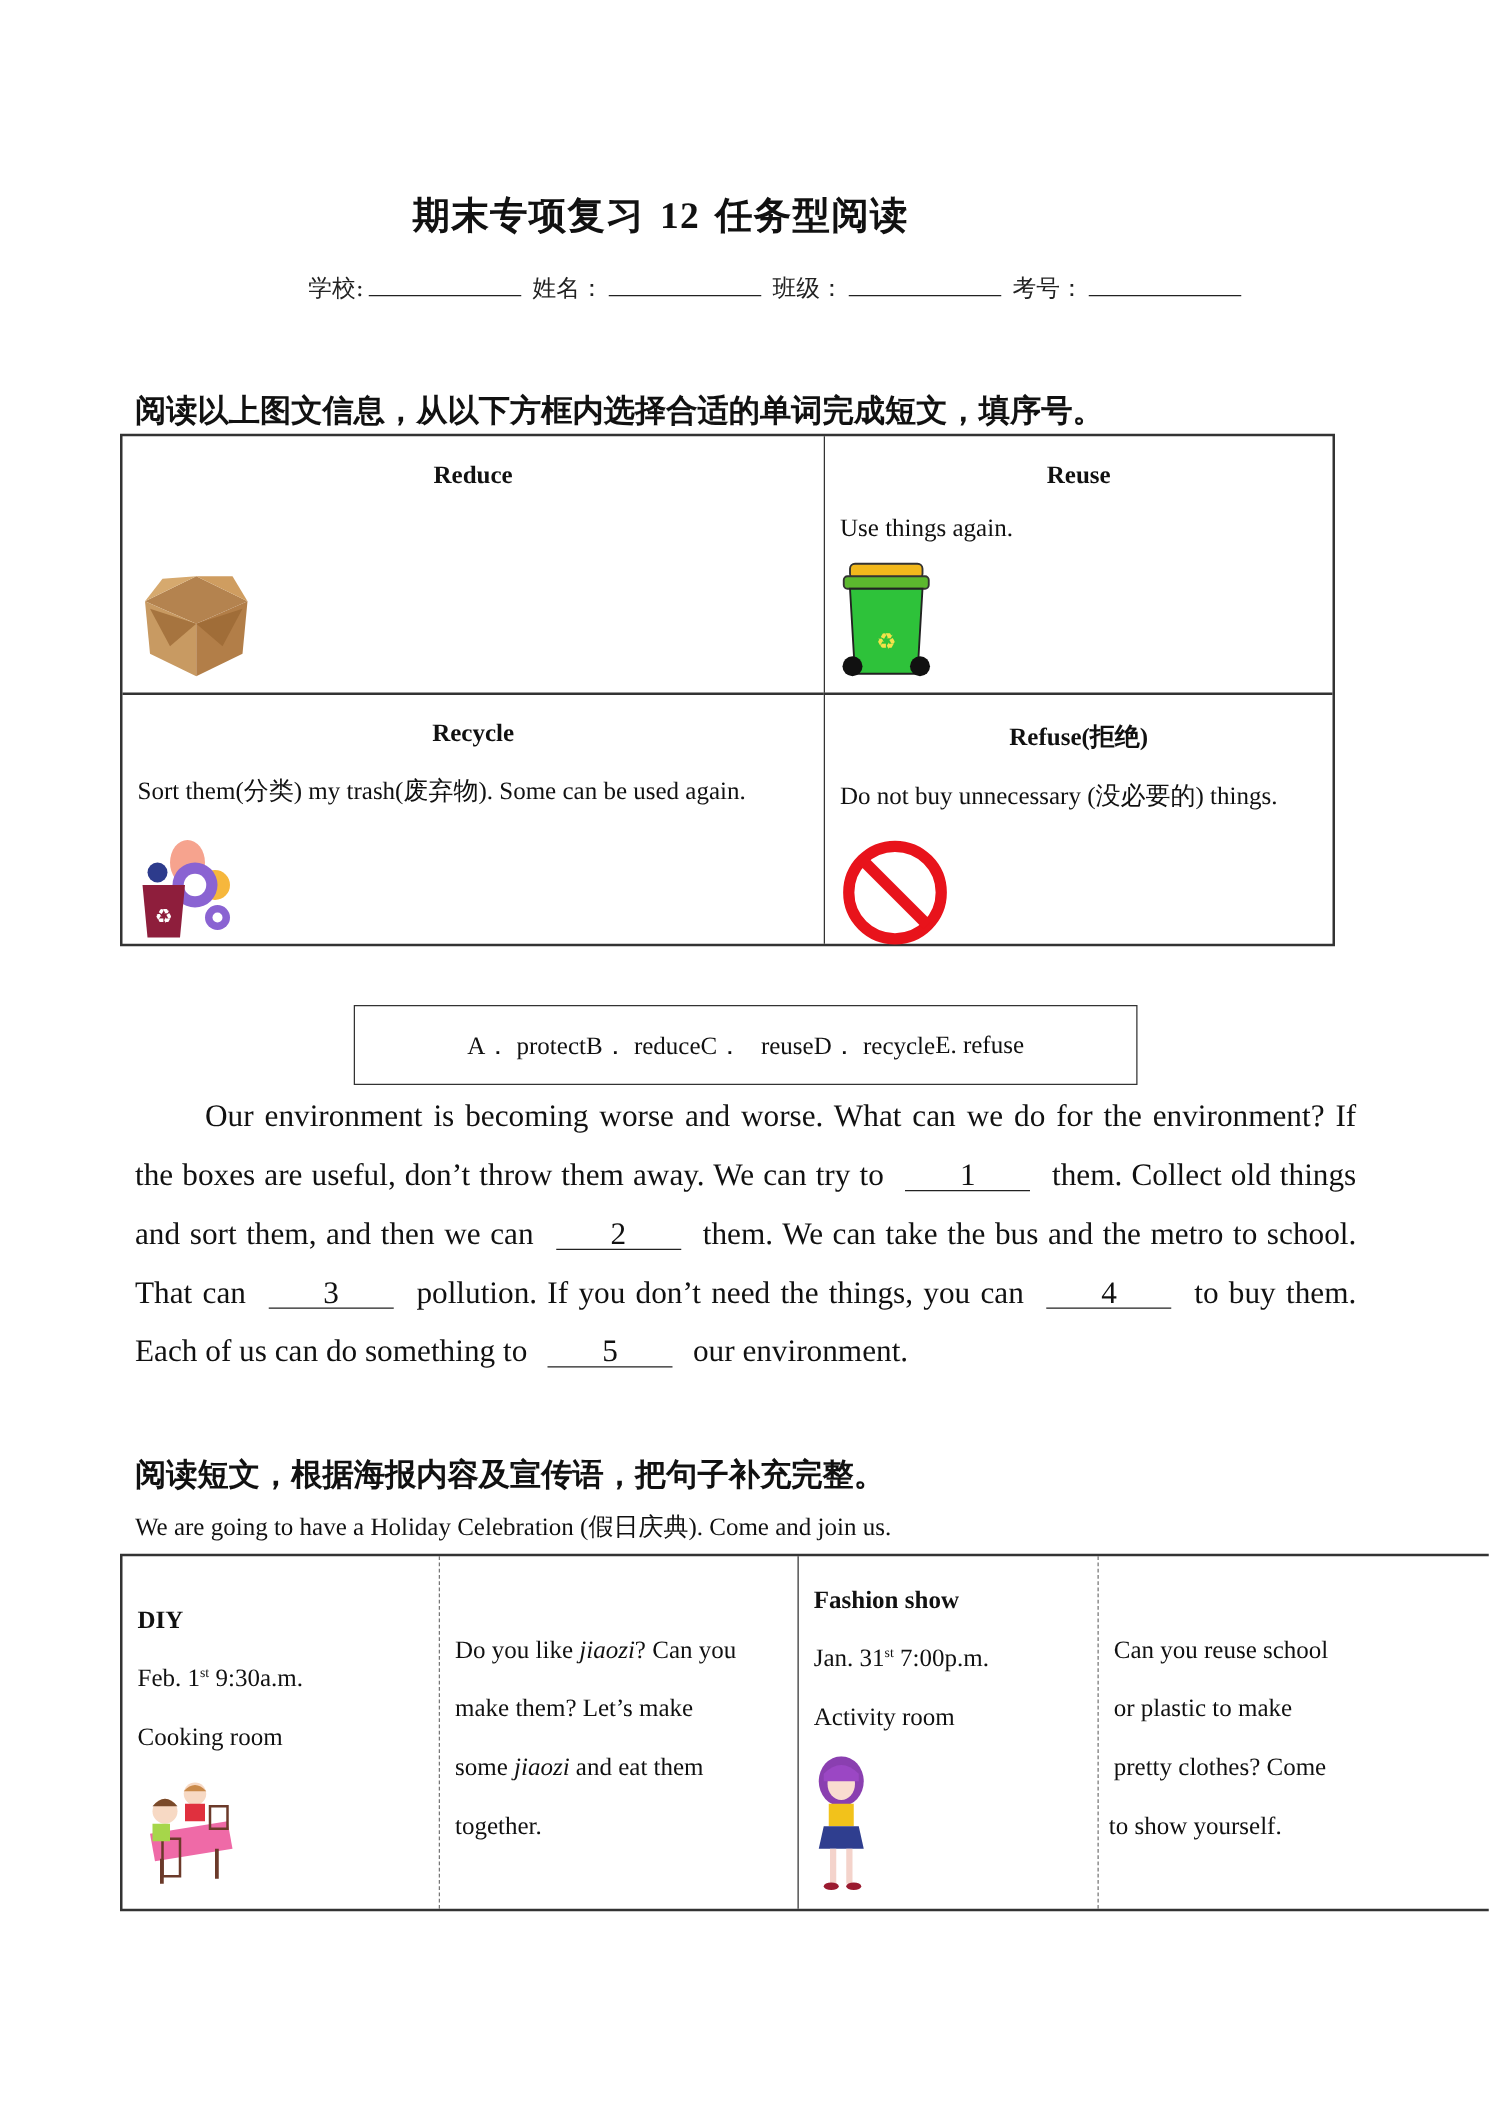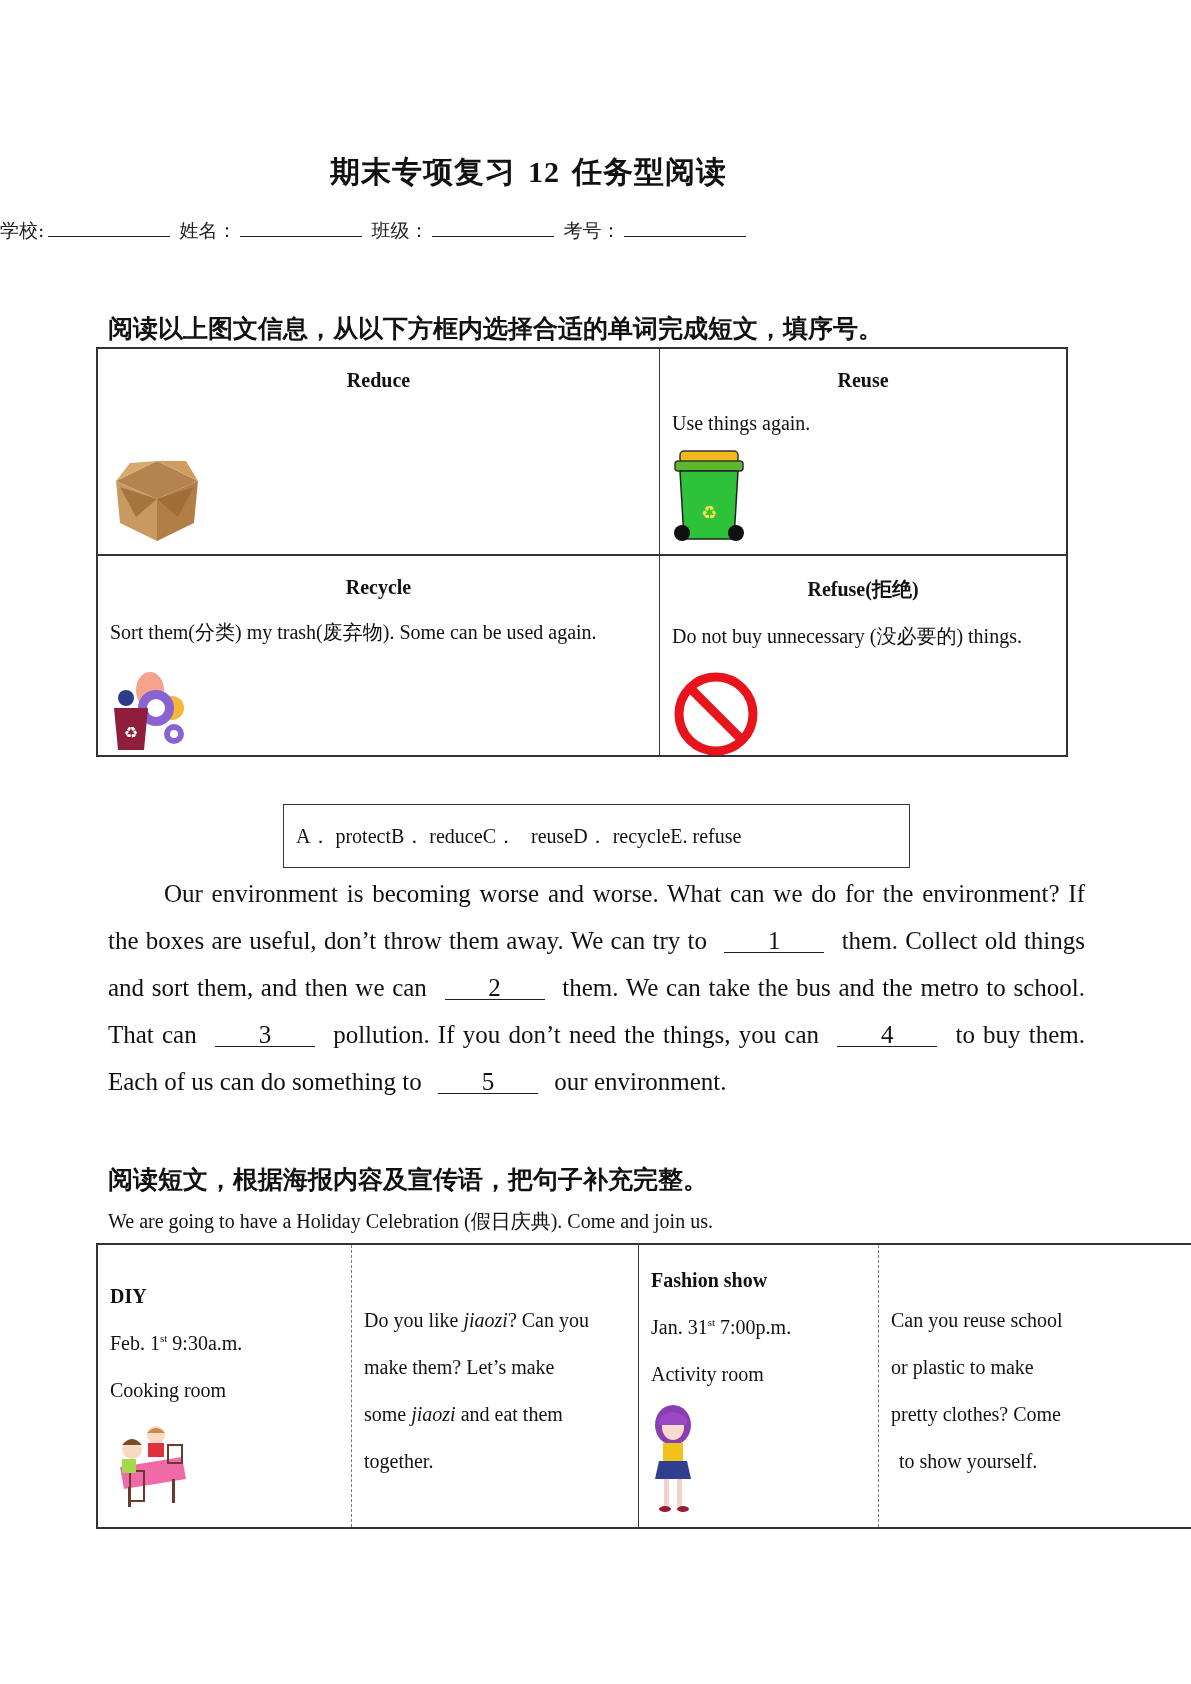--- a/index.html
+++ b/index.html
@@ -7,21 +7,21 @@
     width: 1191px; height: 1684px; position: relative; overflow: hidden;
     font-family: "Liberation Serif", "DejaVu Serif", serif; color: #111;
   }
   .abs { position: absolute; }
   .title {
     left: 0; width: 1057px; top: 152px; text-align: center;
     font-family: "DejaVu Sans", sans-serif; font-weight: bold; font-size: 30px; letter-spacing: 1px;
   }
   .title .num { font-family: "Liberation Serif", serif; font-weight: bold; margin: 0 12px; }
   .info-line {
-    left: 0; width: 997px; top: 218px; text-align: left; font-size: 20px;
+    left: 0; width: 997px; top: 218px; text-align: right; font-size: 20px;
     font-family: "Liberation Serif", "DejaVu Serif", serif; color: #222;
   }
   .info-line .lbl { font-family: "DejaVu Serif", serif; font-size: 19px; }
   .blank { display: inline-block; width: 122px; border-bottom: 1px solid #222; height: 18px; vertical-align: baseline; margin: 0 4px; }
   .section-head {
     left: 108px; font-family: "DejaVu Sans", sans-serif; font-weight: bold; font-size: 25px;
   }
   
   .grid4 {
     left: 96px; top: 347px; width: 972px; height: 410px;
@@ -31,21 +31,21 @@
   .cell { position: relative; box-sizing: border-box; padding: 0 12px; }
   .cell.r { border-left: 1.5px solid #333; }
   .cell.b { border-top: 2px solid #333; }
   .cell h3 { margin: 0; padding-top: 20px; text-align: center; font-size: 20px; font-weight: bold; }
   .cell p { margin: 20px 0 0 0; font-size: 20px; white-space: nowrap; }
   .cell .pic { position: absolute; left: 12px; top: 110px; }
   
   .wordbox {
     left: 283px; top: 804px; width: 627px; height: 64px;
     border: 1.5px solid #333; box-sizing: border-box;
-    display: flex; align-items: center; justify-content: flex-start; padding: 0 12px 0 12px;
+    display: flex; align-items: center; justify-content: center; padding: 0 12px 0 12px;
     font-size: 20px;
   }
   .wordbox span { white-space: nowrap; }
   
   .passage {
     left: 108px; top: 870px; width: 977px; font-size: 25px; line-height: 47px; text-align: justify;
   }
   .passage .indent { display: inline-block; width: 56px; }
   .gap { display: inline-block; width: 100px; border-bottom: 1.5px solid #222; text-align: center; line-height: 22px; margin: 0 10px; }
   .intro { left: 108px; top: 1208px; font-size: 20px; }
@@ -207,15 +207,15 @@
         <ellipse cx="14" cy="104" rx="6" ry="3" fill="#9b1b30"></ellipse>
           <ellipse cx="32" cy="104" rx="6" ry="3" fill="#9b1b30"></ellipse>
       </svg>
     </span>
   </div>
 
   <div class="pcol dash" style="flex:1;">
     <div class="ln" style="left:12px; top:64px;">Can you reuse school</div>
     <div class="ln" style="left:12px; top:111px;">or plastic to make</div>
     <div class="ln" style="left:12px; top:158px;">pretty clothes? Come</div>
-    <div class="ln" style="left:20px; top:205px;">to show yourself.</div>
+    <div class="ln" style="left:8px; top:205px;">to show yourself.</div>
   </div>
 </div>
 
 </body></html>

